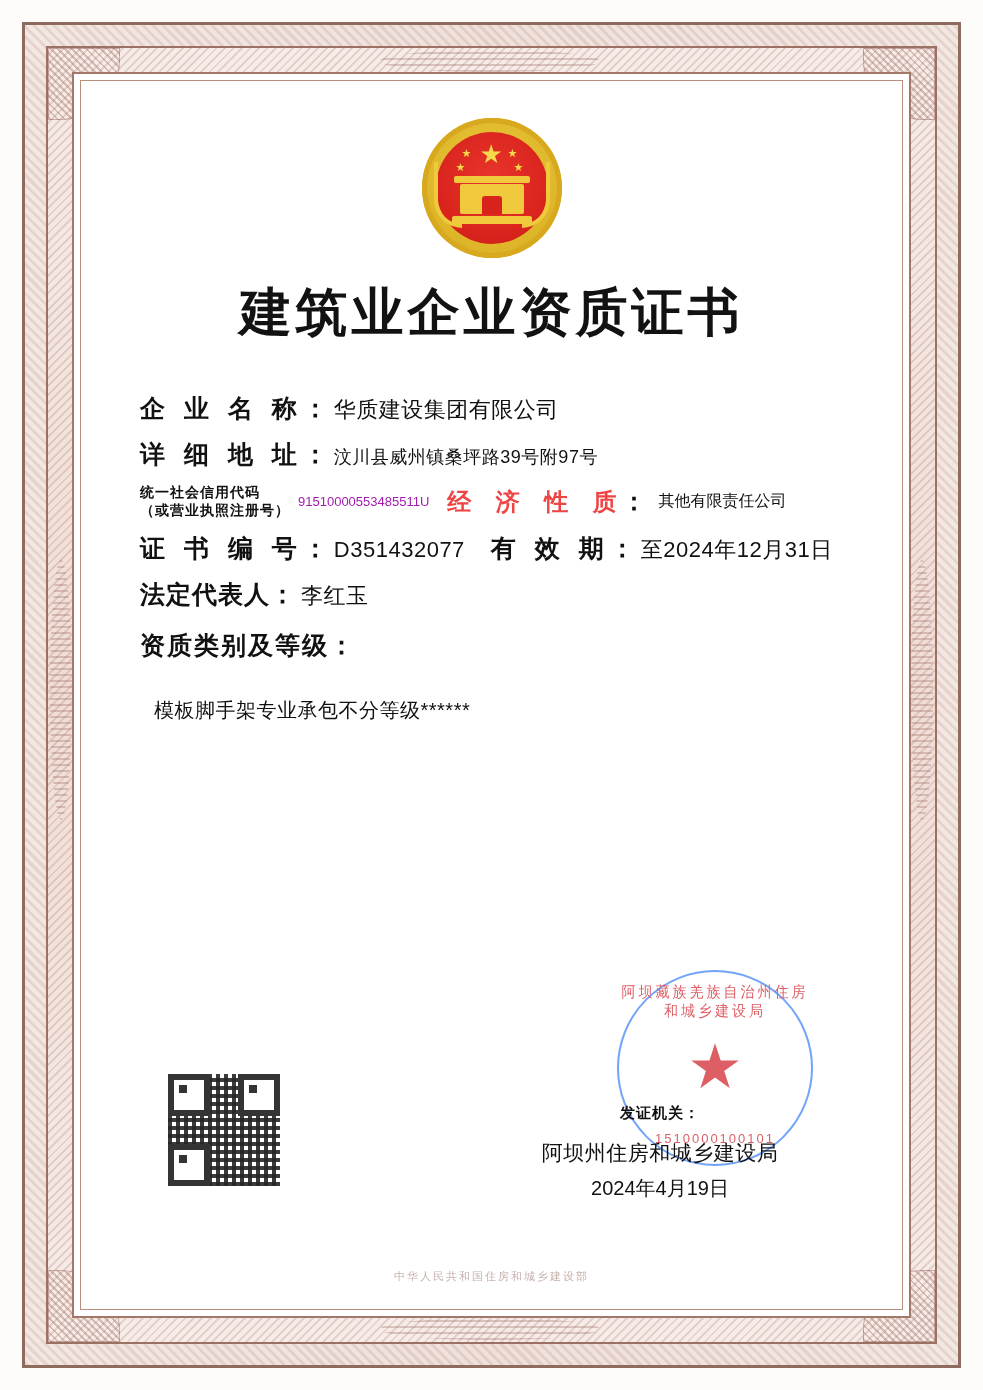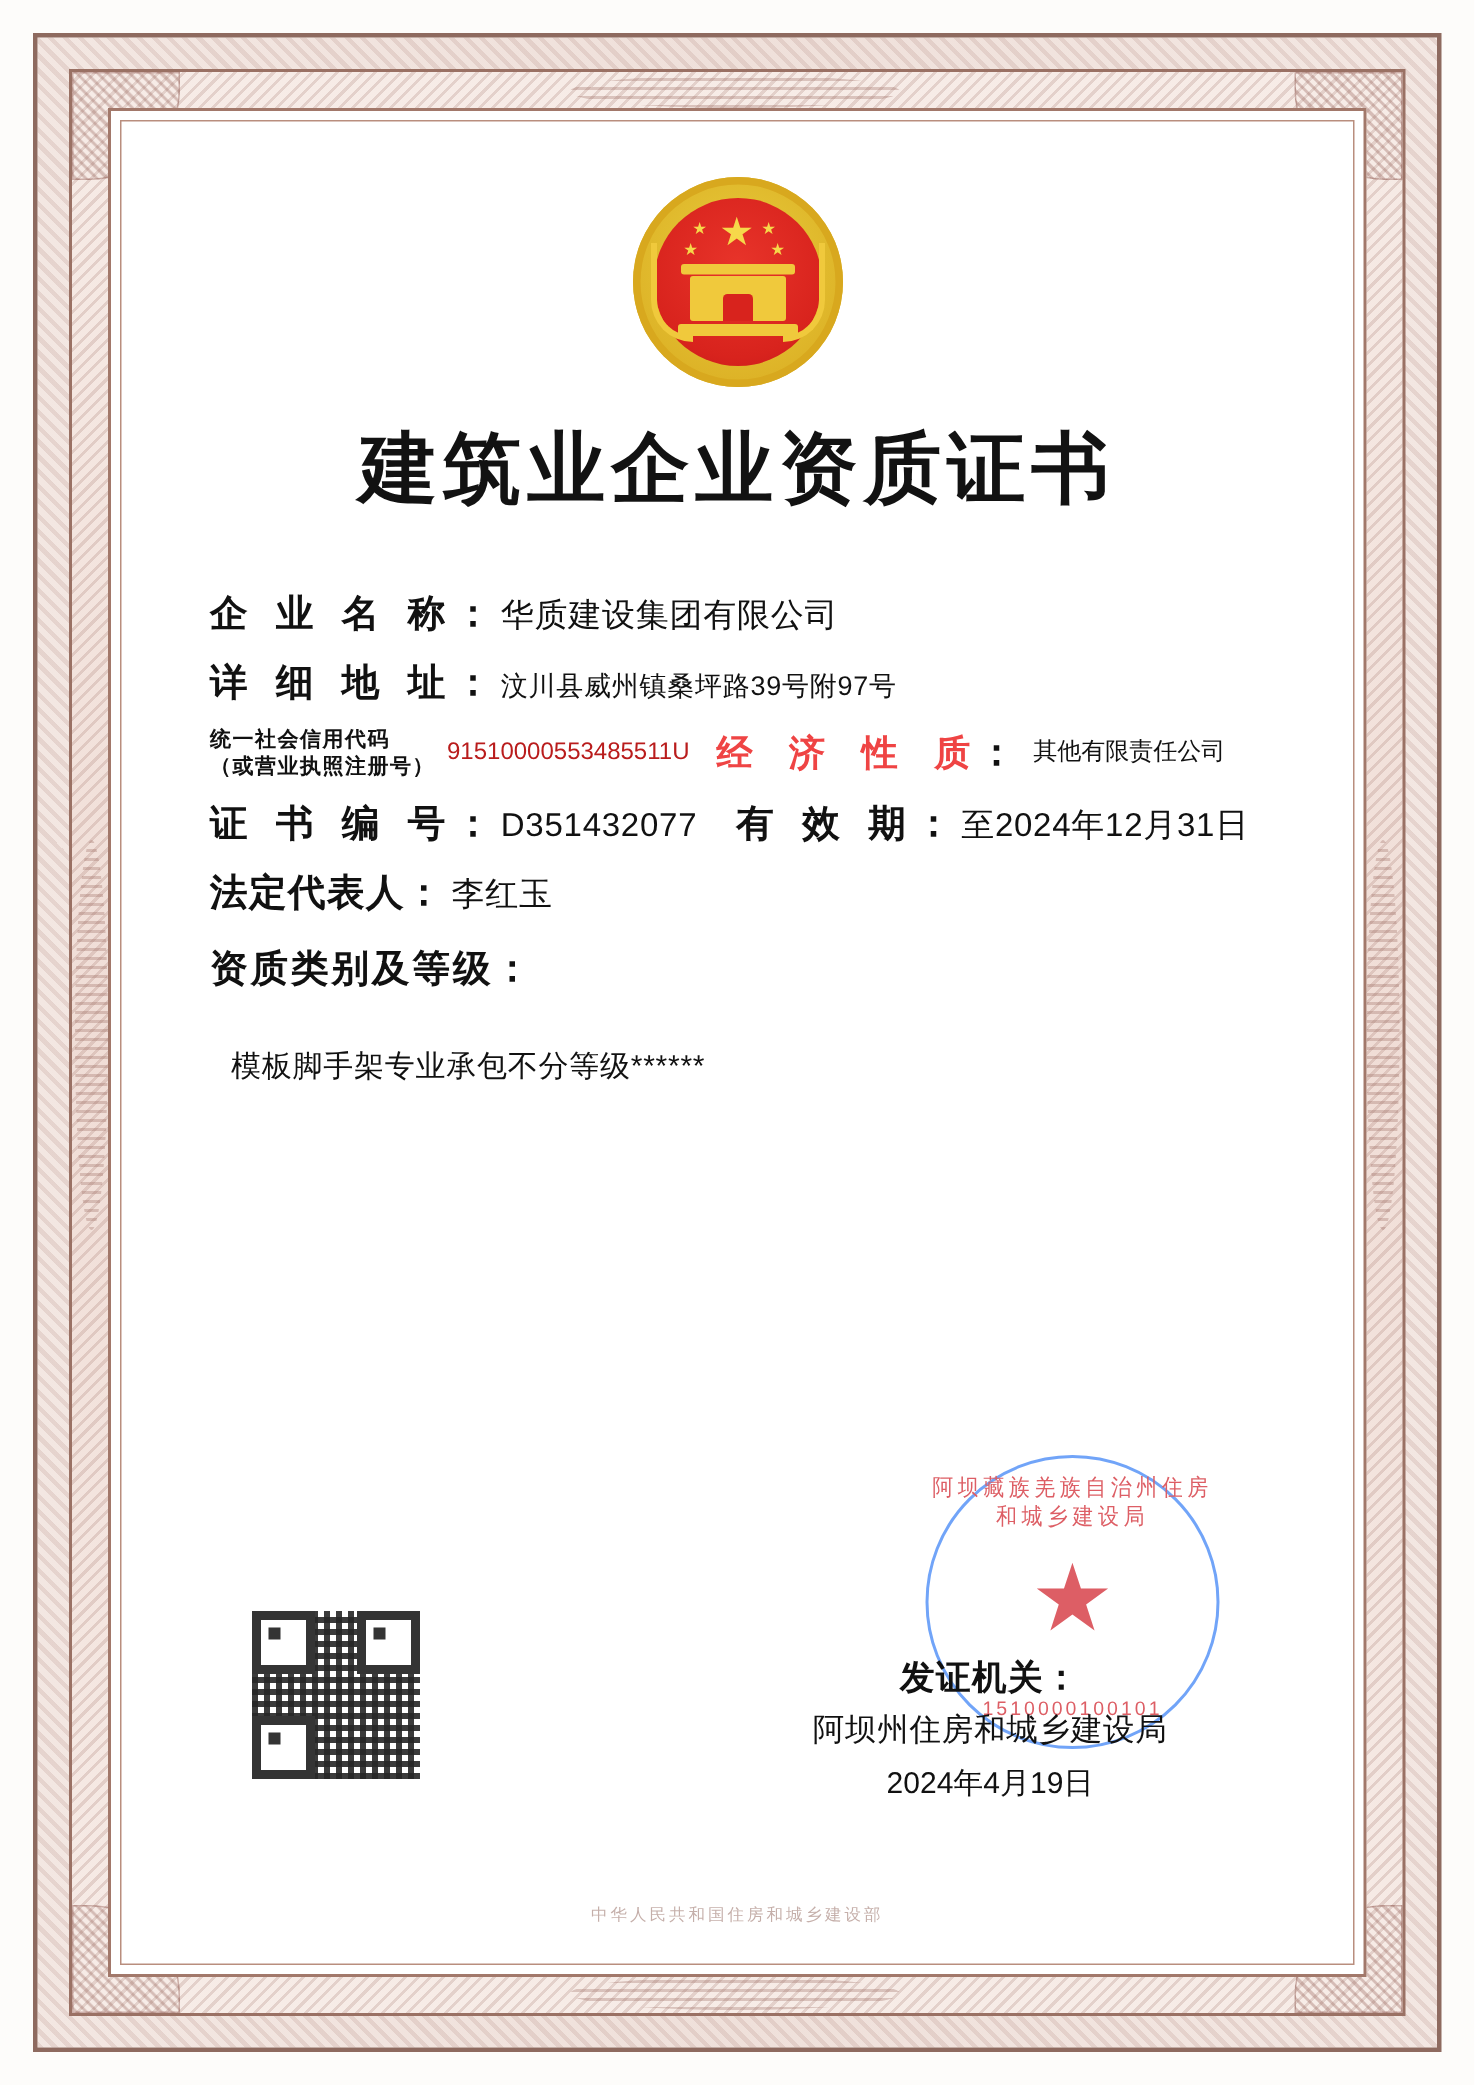--- a/index.html
+++ b/index.html
@@ -260,22 +260,22 @@
     white-space: nowrap;
     text-align: left;
   }
   .row-usci {
     display: flex;
     align-items: center;
     margin-bottom: 13px;
   }
   .usci-value {
     font-family: "Liberation Sans", sans-serif;
-    font-size: 16px;
-    color: #b91c1c;
+    font-size: 13px;
+    color: #a21caf;
     margin-left: 8px;
     margin-right: 18px;
   }
   .econ-label {
     font-family: Liberation Mono, monospace;
     font-size: 24px;
     font-weight: bold;
     letter-spacing: 5px;
     color: #ef4444;
     white-space: nowrap;
@@ -345,24 +345,24 @@
   
   .issuer {
     position: absolute;
     right: 58px;
     bottom: 92px;
     width: 330px;
     text-align: center;
   }
   .issuer-line {
     font-family: "Liberation Sans", sans-serif;
-    font-size: 23px;
-    font-weight: bold;
-    color: #111;
-    margin-bottom: 5px;
+    font-size: 15px;
+    font-weight: bold;
+    color: #111;
+    margin-bottom: 16px;
     letter-spacing: 1px;
   }
   .issuer-org {
     font-family: "Liberation Sans", sans-serif;
     font-size: 21px;
     color: #111;
     margin-bottom: 8px;
     letter-spacing: 0.5px;
   }
   .issuer-date {

